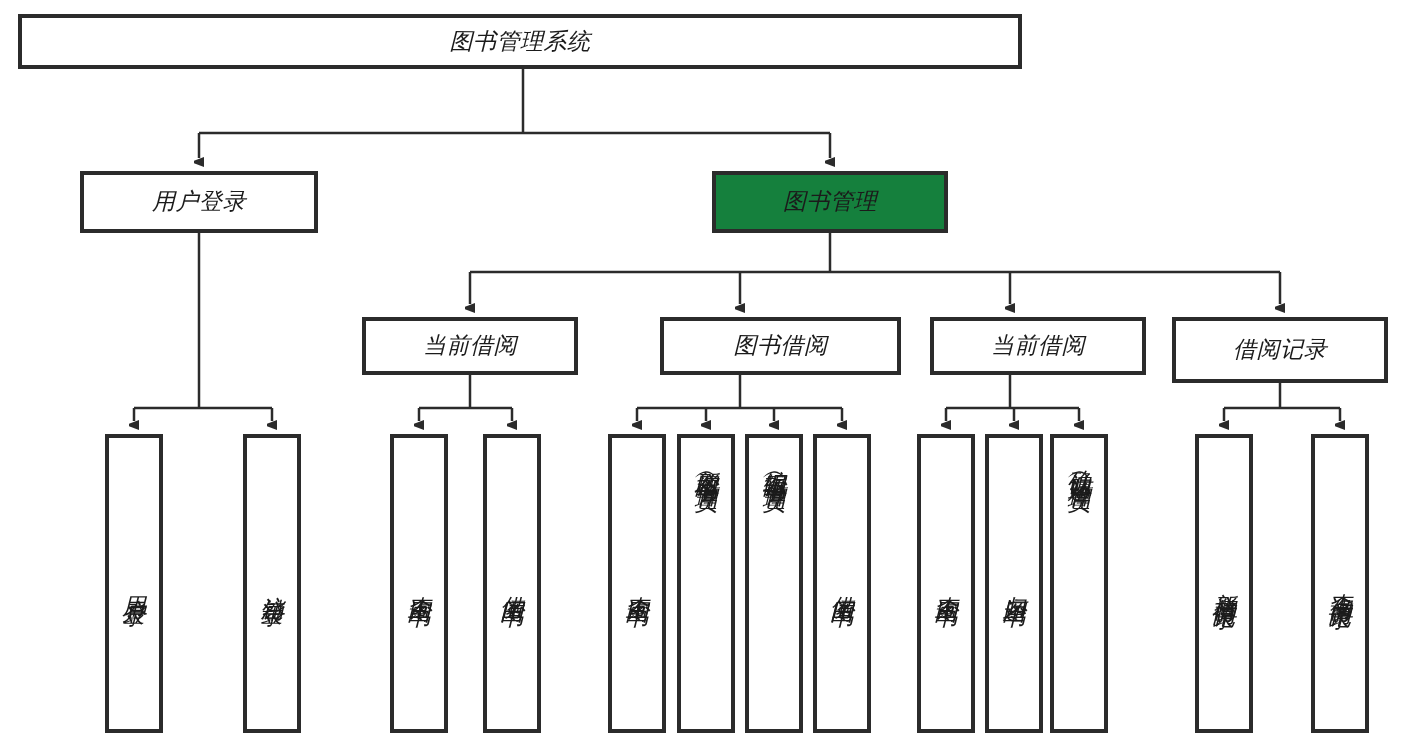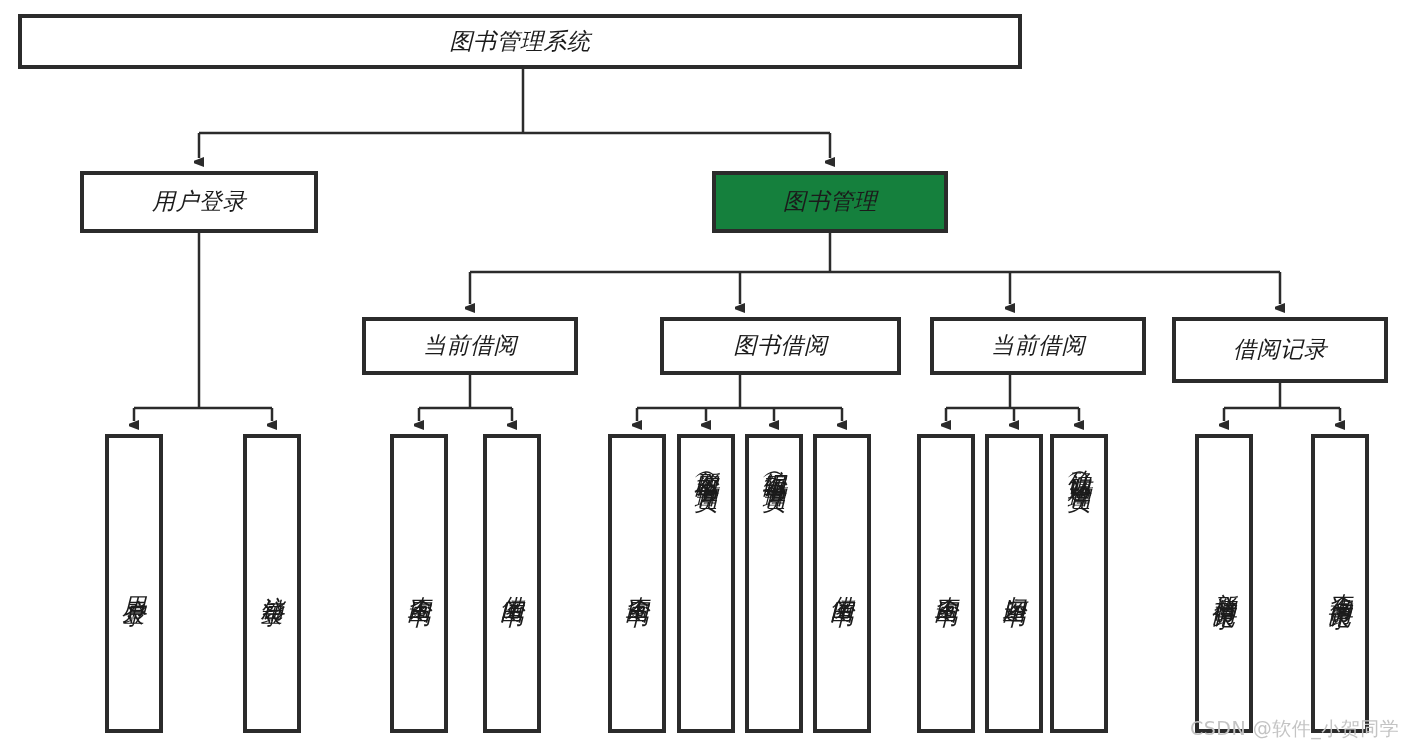--- a/index.html
+++ b/index.html
@@ -182,14 +182,13 @@
         <span class="node-label">确认归还（管理员）</span>
       </div>
       <div class="node-box vertical centered" style="left: 1195px; top: 434px; width: 58px; height: 299px; border-color: rgb(43, 43, 43); background: rgb(255, 255, 255);">
         <span class="node-label">新增借阅记录</span>
       </div>
       <div class="node-box vertical centered" style="left: 1311px; top: 434px; width: 58px; height: 299px; border-color: rgb(43, 43, 43); background: rgb(255, 255, 255);">
         <span class="node-label">查询借阅记录</span>
       </div>
     </div>
 
-  <div id="watermark" style="left: 1190px; top: 716px; color: rgb(196, 196, 196);">CSDN @软件_小贺同学</div>
 </div>
 
 </body></html>

